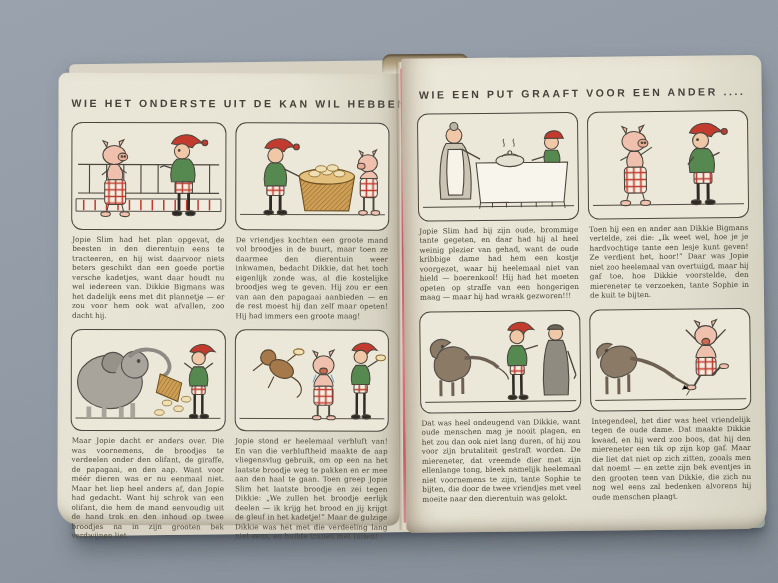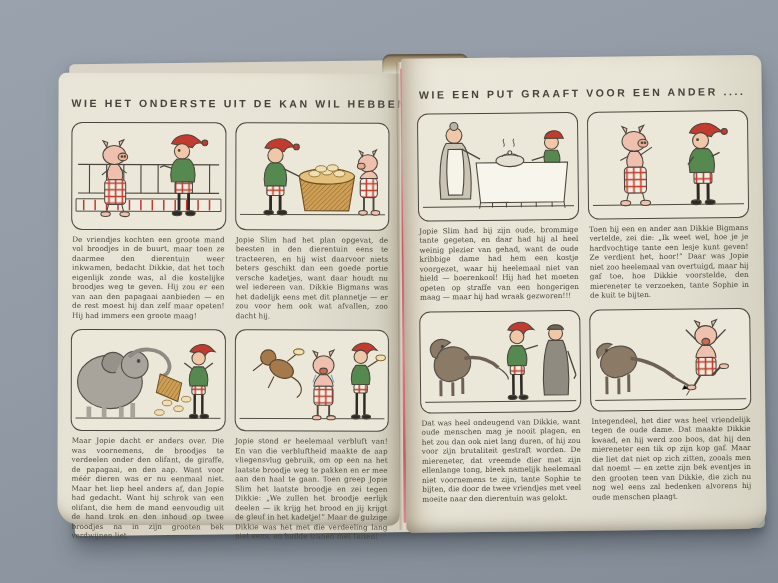--- a/index.html
+++ b/index.html
@@ -167,22 +167,22 @@
               <ellipse cx="131" cy="41" rx="4" ry="3" fill="#e8ab95"></ellipse>
               <rect x="130" y="54" width="18" height="20" rx="4" fill="url(#chk)"></rect>
               <path d="M136 47 C132 50 130 52 130 54 L148 54 C148 50 146 48 142 46 Z" fill="#efc0ad"></path>
               <path d="M134 74 V88 M144 74 V88" stroke-width="2"></path>
               <ellipse cx="133" cy="90" rx="4.5" ry="2.4" fill="#efc0ad"></ellipse>
               <ellipse cx="146" cy="90" rx="4.5" ry="2.4" fill="#efc0ad"></ellipse>
             </g>
           </svg>
         </div>
 
+        <div class="caption">Jopie Slim had het plan opgevat, de beesten in den dierentuin eens te tracteeren, en hij wist daarvoor niets beters geschikt dan een goede portie versche kadetjes, want daar houdt nu wel iedereen van. Dikkie Bigmans was het dadelijk eens met dit plannetje — er zou voor hem ook wat afvallen, zoo dacht hij.</div>
         <div class="caption">De vriendjes kochten een groote mand vol broodjes in de buurt, maar toen ze daarmee den dierentuin weer inkwamen, bedacht Dikkie, dat het toch eigenlijk zonde was, al die kostelijke broodjes weg te geven. Hij zou er een van aan den papagaai aanbieden — en de rest moest hij dan zelf maar opeten! Hij had immers een groote maag!</div>
-        <div class="caption">Jopie Slim had het plan opgevat, de beesten in den dierentuin eens te tracteeren, en hij wist daarvoor niets beters geschikt dan een goede portie versche kadetjes, want daar houdt nu wel iedereen van. Dikkie Bigmans was het dadelijk eens met dit plannetje — er zou voor hem ook wat afvallen, zoo dacht hij.</div>
 
         <div class="panel" style="height:100px" aria-label="elephant-grabbing-basket-from-elf">
           <svg viewBox="0 0 160 100">
             <path d="M4 90 H156" stroke="#4c473e" stroke-width="1"></path>
 
             <g stroke="#55504a" stroke-width="1.2">
               <ellipse cx="40" cy="52" rx="34" ry="28" fill="#a8a49c"></ellipse>
               <circle cx="66" cy="34" r="14" fill="#a8a49c"></circle>
               <path d="M60 26 C70 14 92 16 100 28 C106 38 100 46 92 46" fill="none" stroke-width="4" stroke="#8f8b84"></path>
               <path d="M54 26 C46 18 34 20 32 30 C30 38 38 44 46 42" fill="#96928a"></path>

